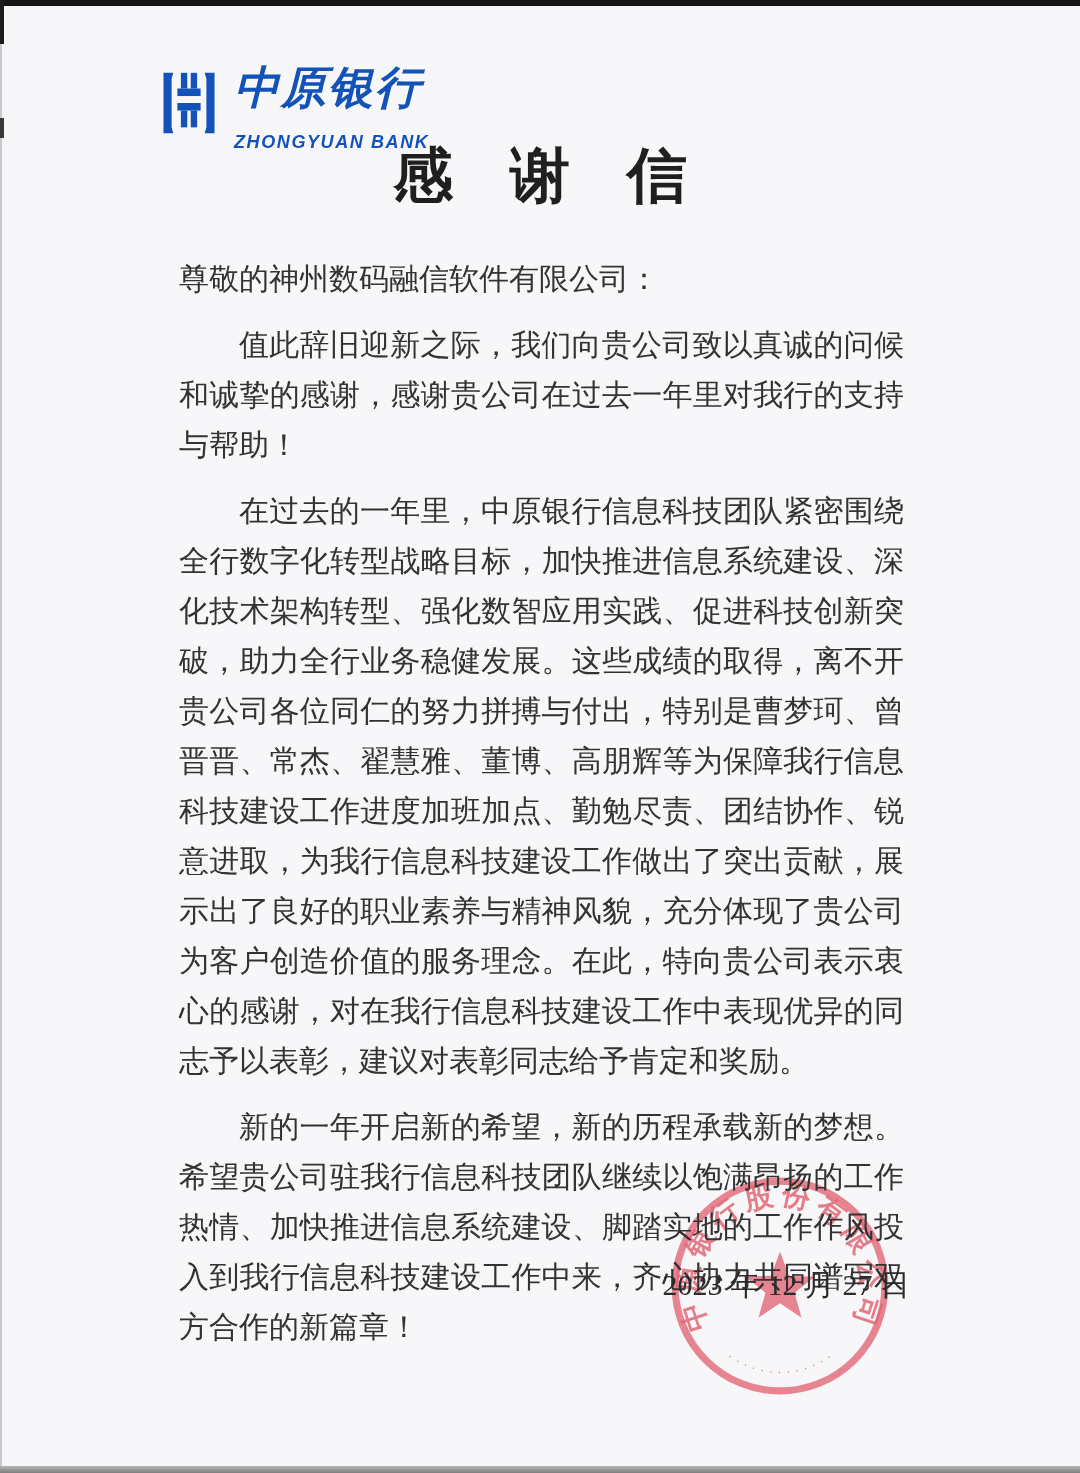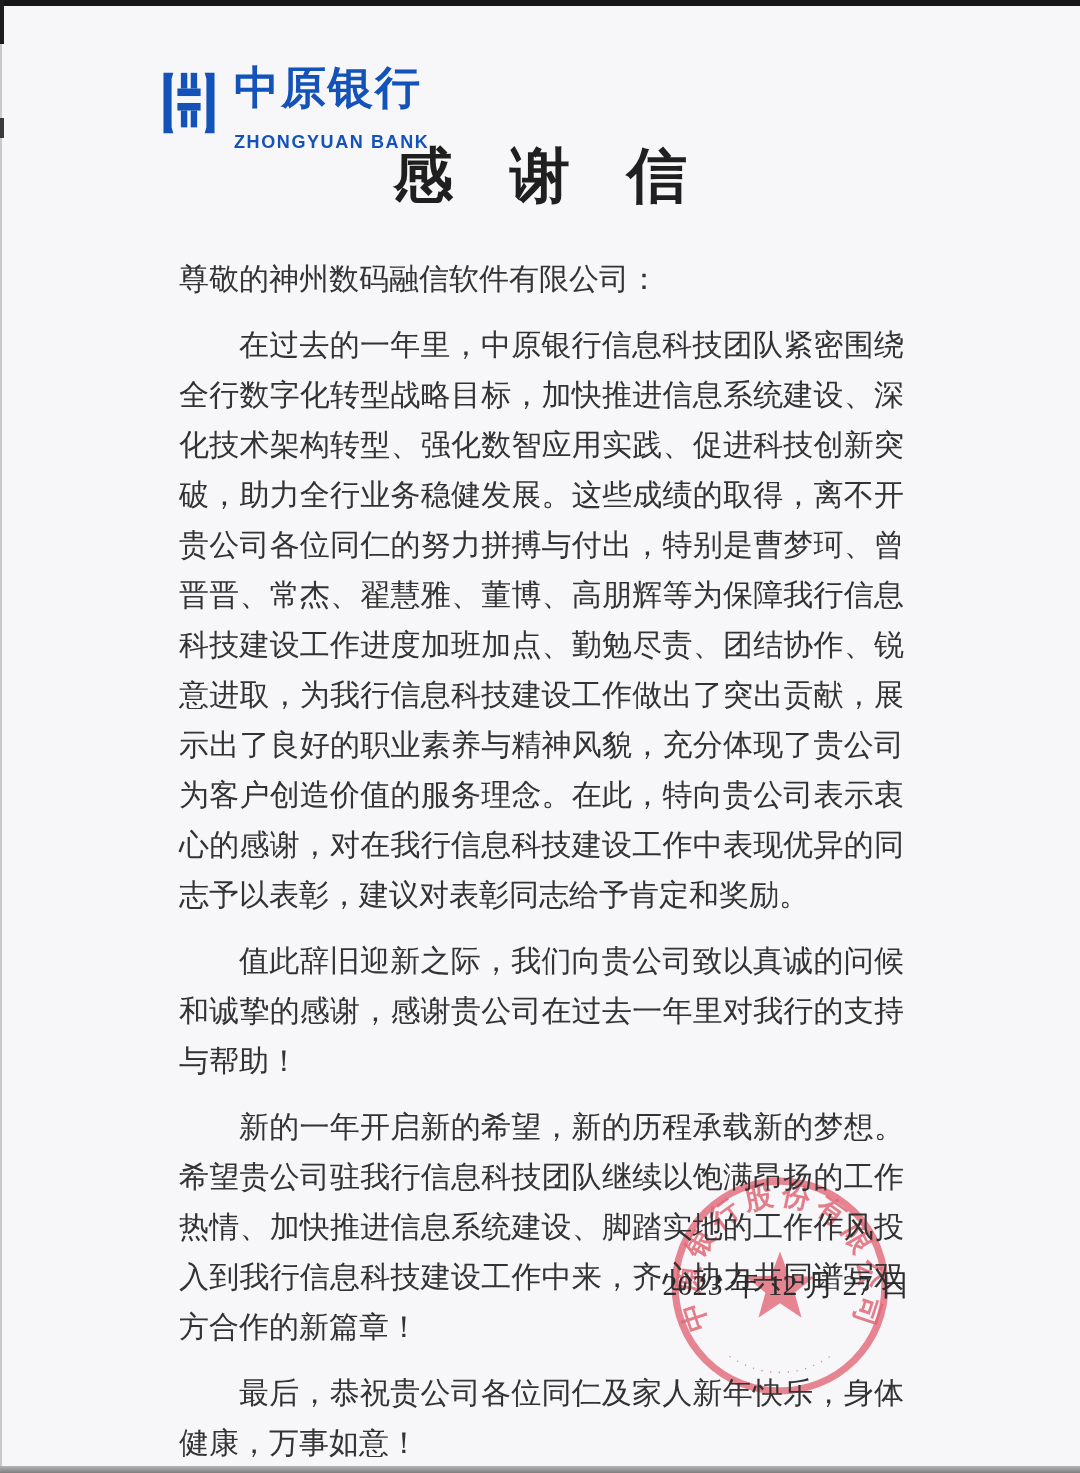--- a/index.html
+++ b/index.html
@@ -15,21 +15,21 @@
     overflow:hidden;
   }
   
   .edge-top{position:absolute;left:0;top:0;width:1080px;height:6px;background:#161616;}
   .edge-left-dark{position:absolute;left:0;top:0;width:4px;height:44px;background:#1d1d1d;}
   .edge-left-hair{position:absolute;left:0;top:44px;width:2px;height:1429px;background:rgba(40,40,40,.22);}
   .edge-left-blob{position:absolute;left:0;top:118px;width:4px;height:20px;background:#3a3a3a;}
   .edge-bottom{position:absolute;left:0;bottom:0;width:1080px;height:7px;background:linear-gradient(#b5b5b5,#7e7e7e);}
 
   
-  .logo{position:absolute;left:160px;top:64px;display:flex;align-items:flex-start;}
+  .logo{position:absolute;left:160px;top:64px;display:flex;align-items:flex-start;font-style:italic;}
   .logo-mark{width:58px;height:66px;margin-top:6px;}
   .logo-text{margin-left:16px;}
   .brand-cn{
     font-family:"Liberation Sans","DejaVu Sans",sans-serif;
     font-weight:bold;font-size:45px;line-height:48px;letter-spacing:2px;color:#1352b8;
   }
   .brand-en{
     font-family:"Liberation Sans","DejaVu Sans",sans-serif;
     font-weight:bold;font-size:18px;letter-spacing:1.6px;color:#1352b8;margin-top:20px;
   }
@@ -89,24 +89,23 @@
     <div class="logo-text">
       <div class="brand-cn">中原银行</div>
       <div class="brand-en">ZHONGYUAN BANK</div>
     </div>
   </div>
 
   <div class="title">感谢信</div>
 
   <div class="letter">
     <p class="salutation">尊敬的神州数码融信软件有限公司：</p>
+    <p>值此辞旧迎新之际，我们向贵公司致以真诚的问候和诚挚的感谢，感谢贵公司在过去一年里对我行的支持与帮助！</p>
     <p>在过去的一年里，中原银行信息科技团队紧密围绕全行数字化转型战略目标，加快推进信息系统建设、深化技术架构转型、强化数智应用实践、促进科技创新突破，助力全行业务稳健发展。这些成绩的取得，离不开贵公司各位同仁的努力拼搏与付出，特别是曹梦珂、曾晋晋、常杰、翟慧雅、董博、高朋辉等为保障我行信息科技建设工作进度加班加点、勤勉尽责、团结协作、锐意进取，为我行信息科技建设工作做出了突出贡献，展示出了良好的职业素养与精神风貌，充分体现了贵公司为客户创造价值的服务理念。在此，特向贵公司表示衷心的感谢，对在我行信息科技建设工作中表现优异的同志予以表彰，建议对表彰同志给予肯定和奖励。</p>
-    <p>值此辞旧迎新之际，我们向贵公司致以真诚的问候和诚挚的感谢，感谢贵公司在过去一年里对我行的支持与帮助！</p>
     <p>新的一年开启新的希望，新的历程承载新的梦想。希望贵公司驻我行信息科技团队继续以饱满昂扬的工作热情、加快推进信息系统建设、脚踏实地的工作作风投入到我行信息科技建设工作中来，齐心协力共同谱写双方合作的新篇章！</p>
-    <p>最后，恭祝贵公司各位同仁及家人新年快乐，身体健康，万事如意！</p>
   </div>
 
   <svg class="stamp" viewBox="0 0 220 220" xmlns="http://www.w3.org/2000/svg">
     <defs>
       <path id="seal-arc" d="M 40.7,150 A 80,80 0 1,1 179.3,150" fill="none"></path>
       <path id="seal-bottom-arc" d="M 57.2,180.4 A 88,88 0 0,0 162.8,180.4" fill="none"></path>
     </defs>
     <circle cx="110" cy="110" r="103" fill="none" stroke="#e05666" stroke-width="7" opacity="0.8"></circle>
     <text font-size="28" font-weight="bold" letter-spacing="5.5" fill="#df5465" opacity="0.85" font-family="Liberation Serif, DejaVu Serif, serif">
       <textPath href="#seal-arc">中原银行股份有限公司</textPath>

